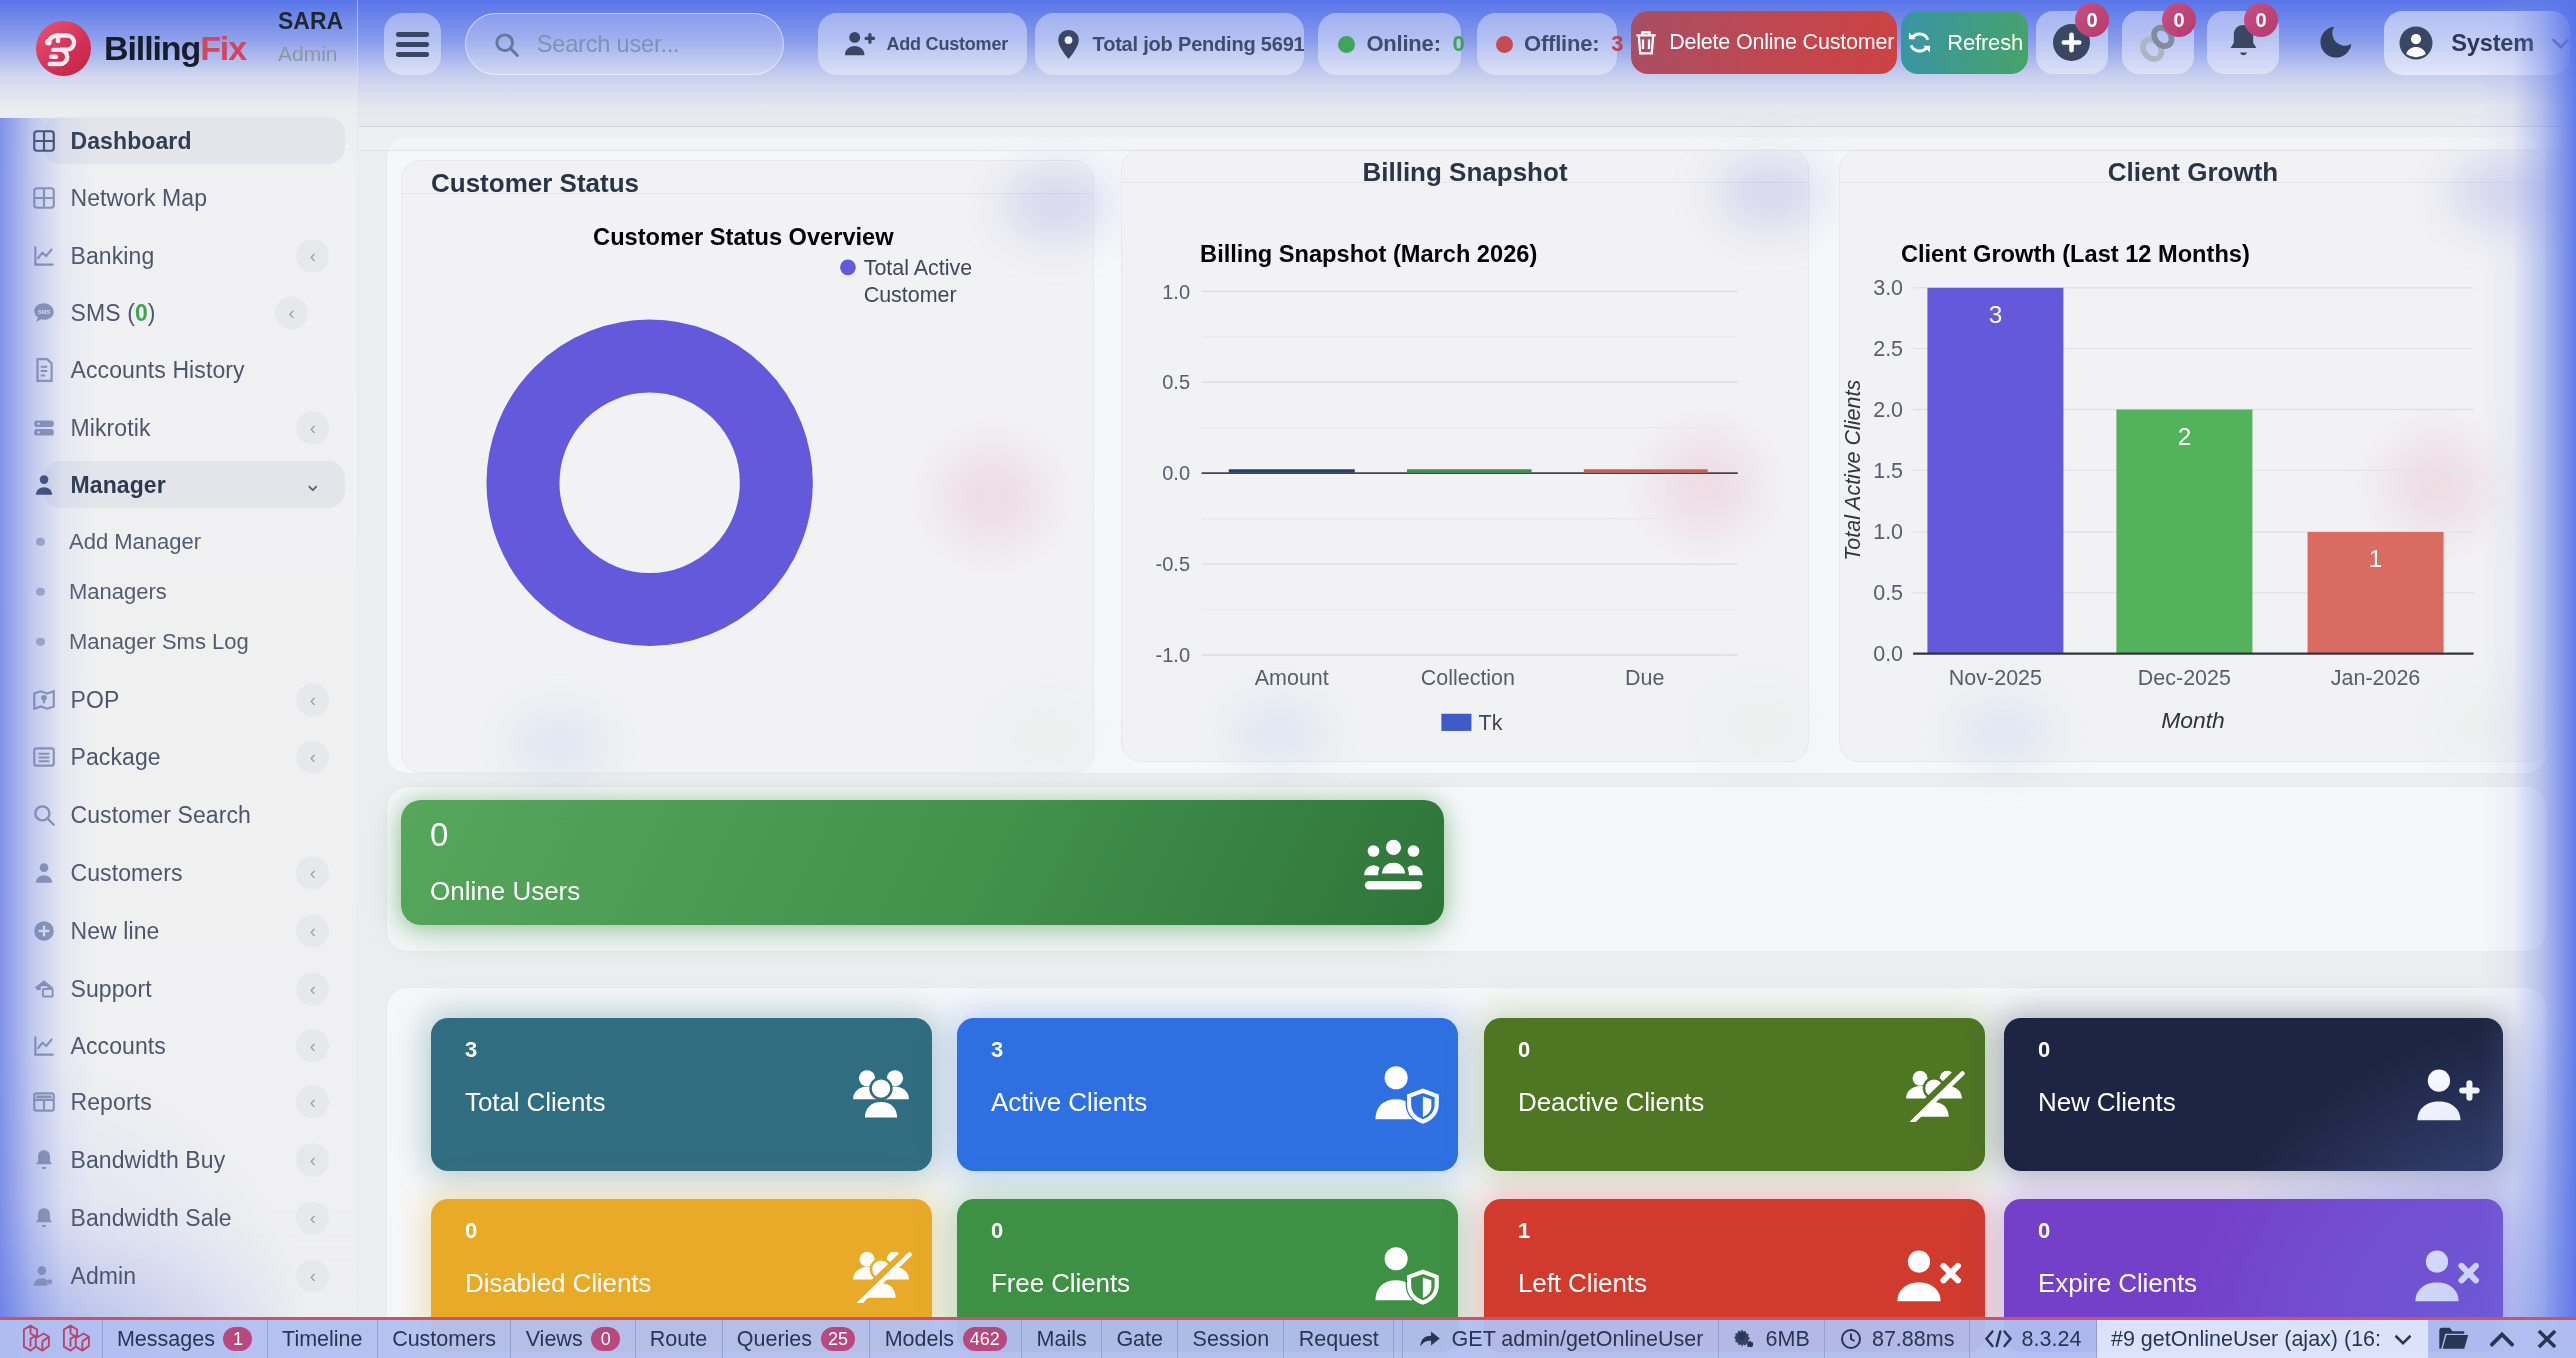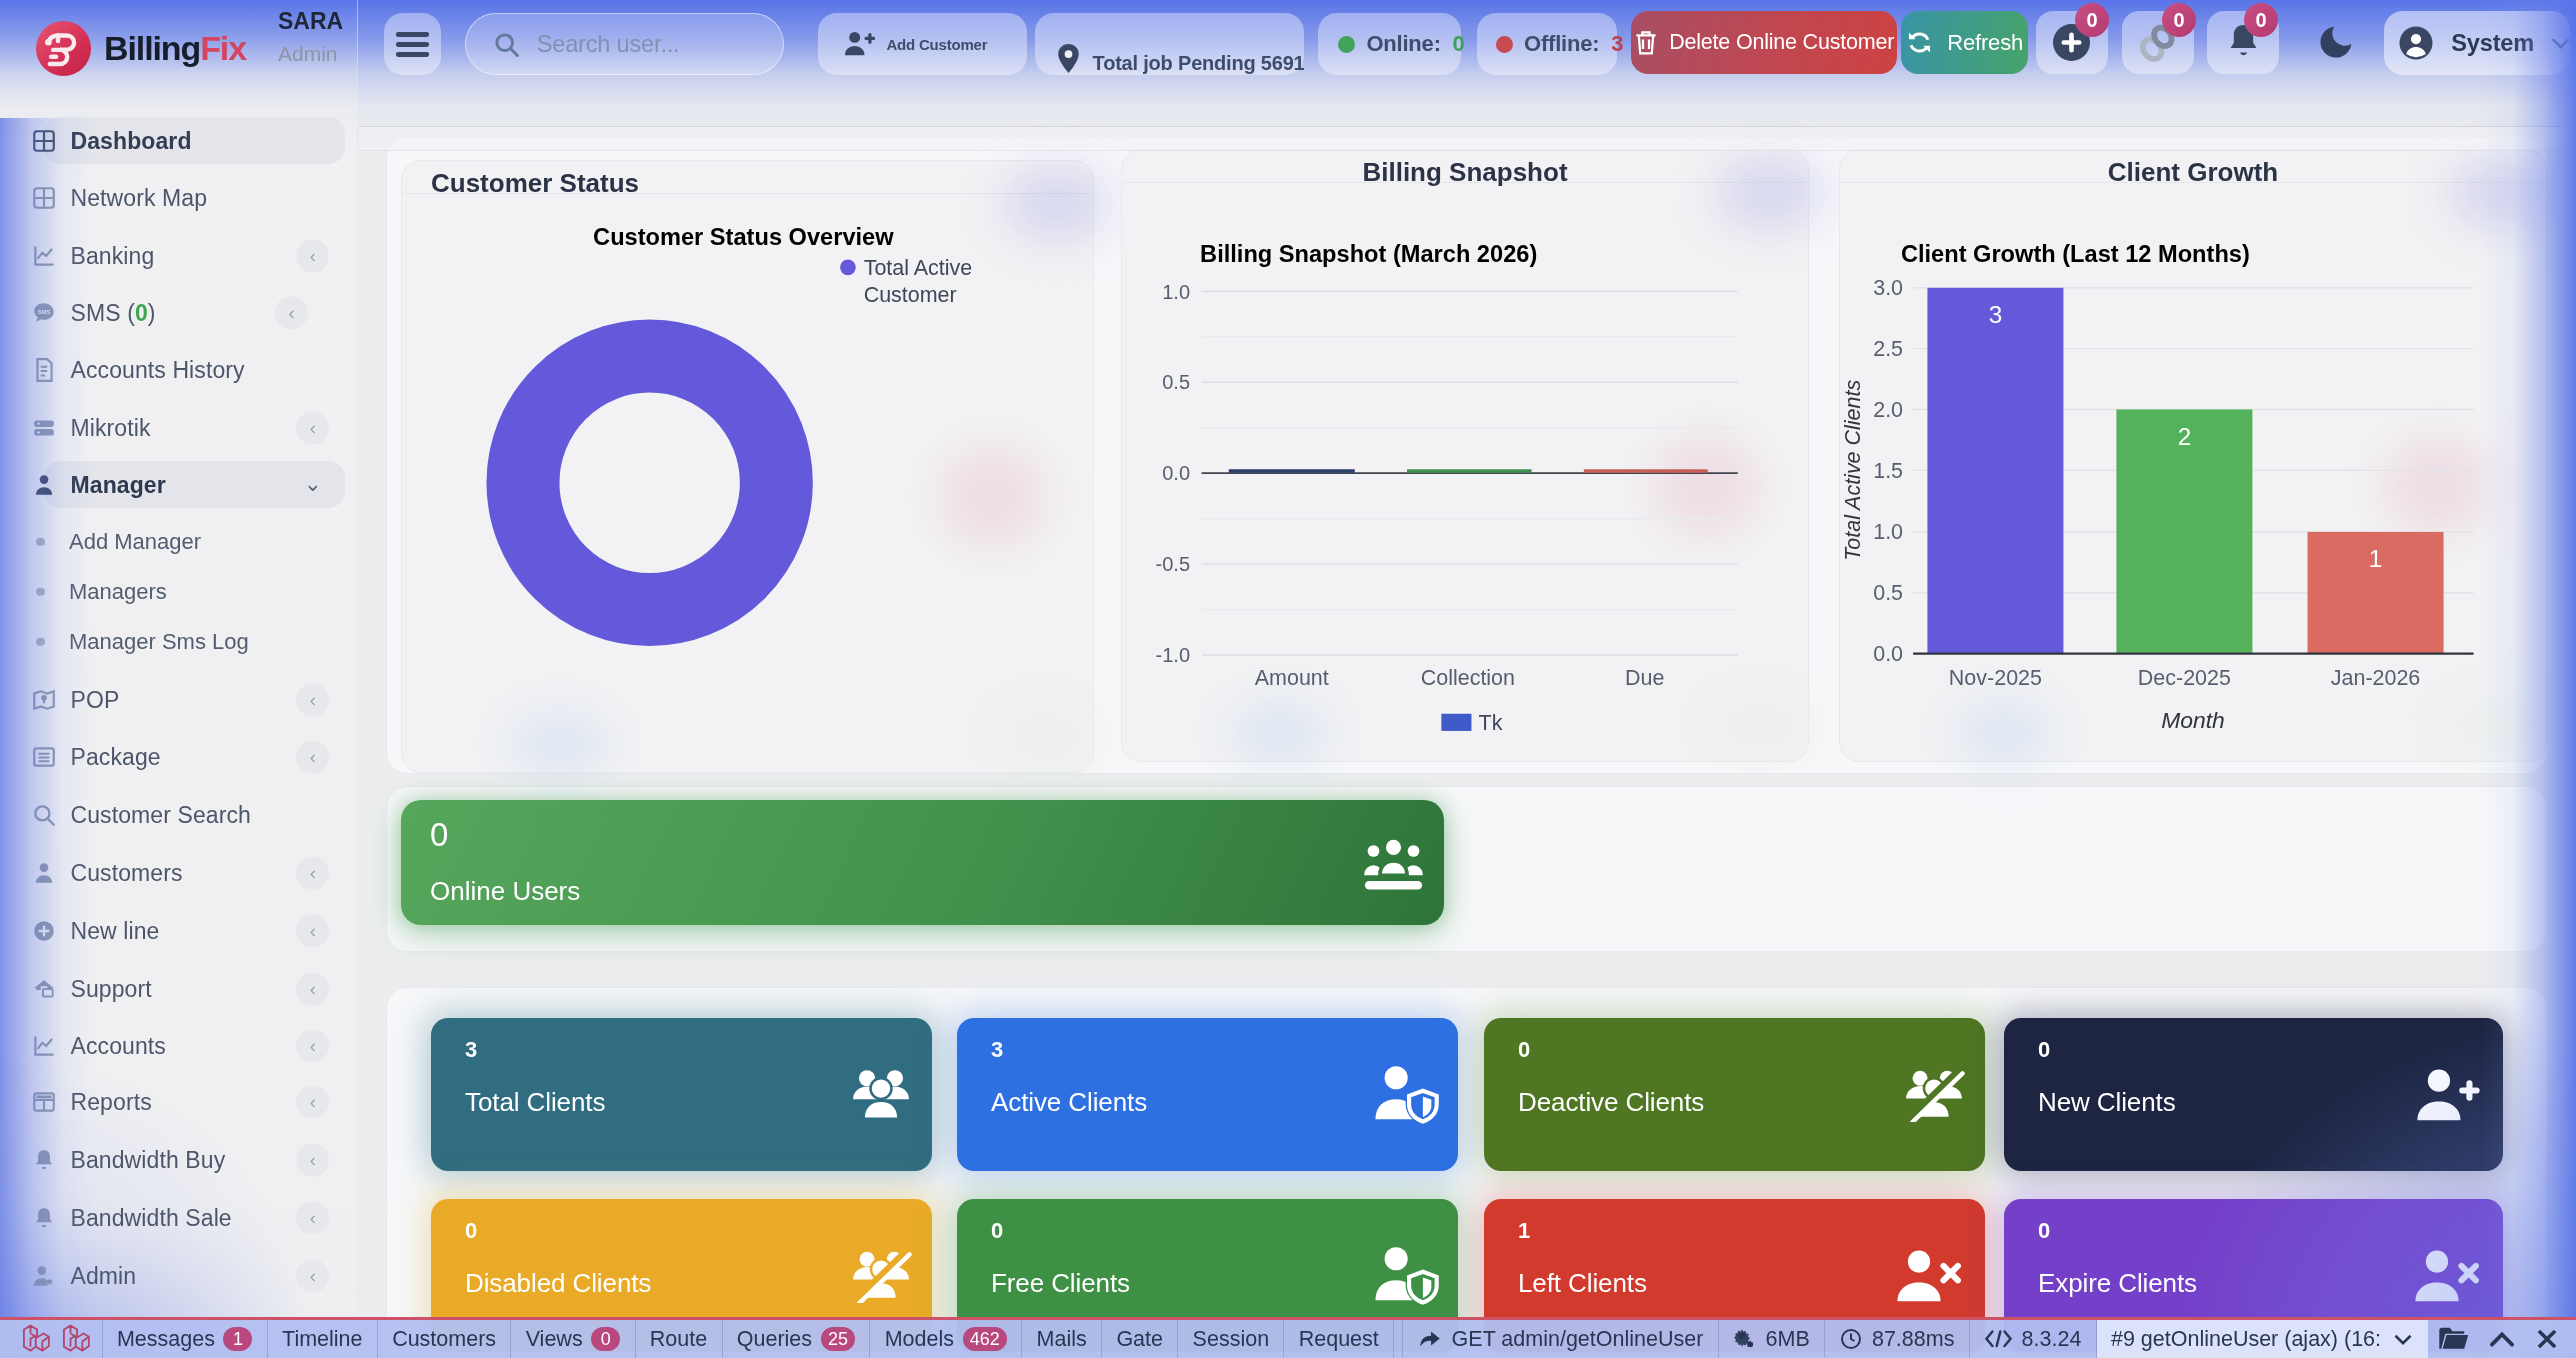--- a/index.html
+++ b/index.html
@@ -491,23 +491,23 @@
           <path d="M15.5 15.5 L21 21" stroke-linecap="round"></path>
         </svg>
       <span style="margin-left:15.7px;">Search user...</span>
     </div>
     <div class="pill" style="left:818px; width:209px;">
       <svg style="margin-left:24px;" width="33" height="31.5" viewBox="0 0 26 24" fill="#3a4764">
           <circle cx="10" cy="7" r="4.3"></circle>
           <path d="M2.3 21c0-4.4 3.4-7.2 7.7-7.2s7.7 2.8 7.7 7.2z"></path>
           <path d="M19 7.8h6M22 4.8v6" stroke="#3a4764" stroke-width="2.6" fill="none" stroke-linecap="round"></path>
         </svg>
-      <span style="margin-left:11.4px; font-size:15px;">Add Customer</span>
-    </div>
-    <div class="pill" style="left:1035px; width:269px;align-items:flex-end;">
+      <span style="margin-left:11.4px; font-size:18px;">Add Customer</span>
+    </div>
+    <div class="pill" style="left:1035px; width:269px;">
       <svg style="margin-left:18.6px;" width="29" height="33" viewBox="0 0 24 26" fill="#3a4764">
           <path d="M12 1C7 1 3.5 4.7 3.5 9.3 3.5 15.5 12 25 12 25s8.5-9.5 8.5-15.7C20.5 4.7 17 1 12 1z"></path>
           <circle cx="12" cy="9.3" r="3.2" fill="#eef0f6"></circle>
         </svg>
       <span style="margin-left:10px; font-size:20px;">Total job Pending 5691</span>
     </div>
     <div class="pill" style="left:1318px; width:143px;">
       <span style="flex:none; margin-left:20px; width:17px; height:17px; border-radius:50%; background:#42a35a;"></span>
       <span style="margin-left:11.4px; font-size:22px;">Online: <span style="color:#3da15a;">&nbsp;0</span></span>
     </div>

